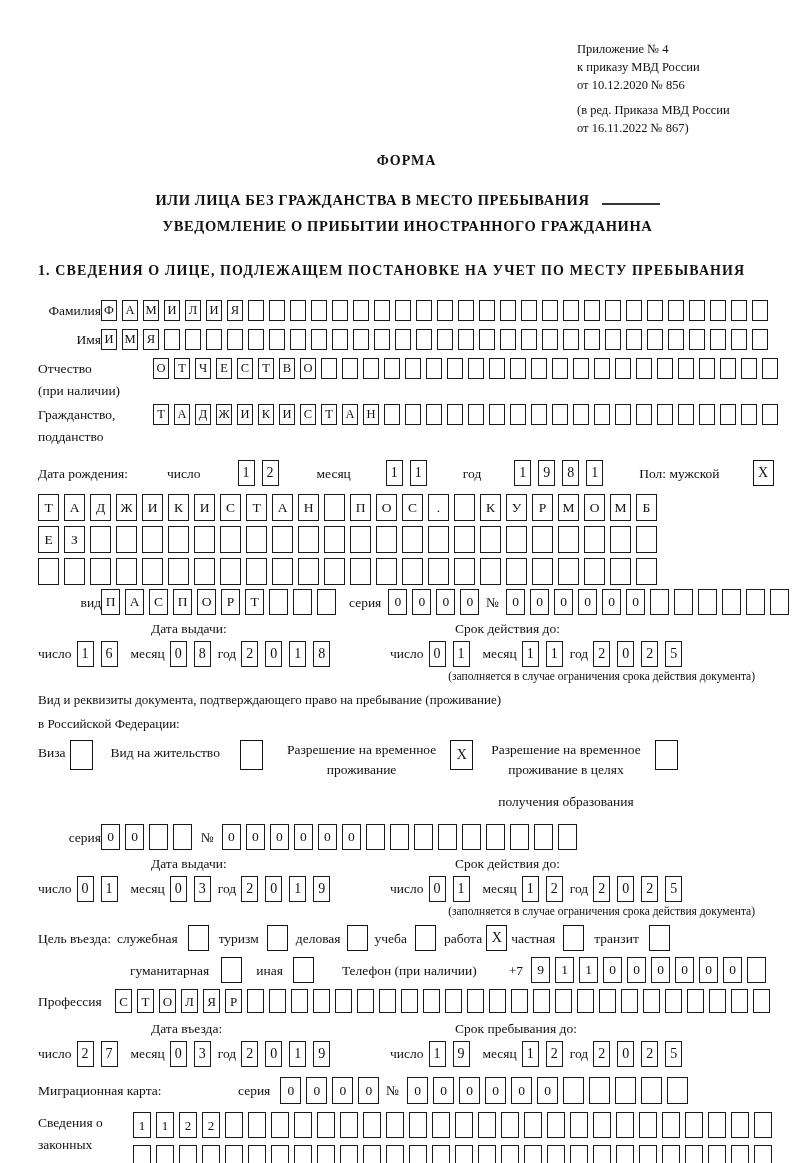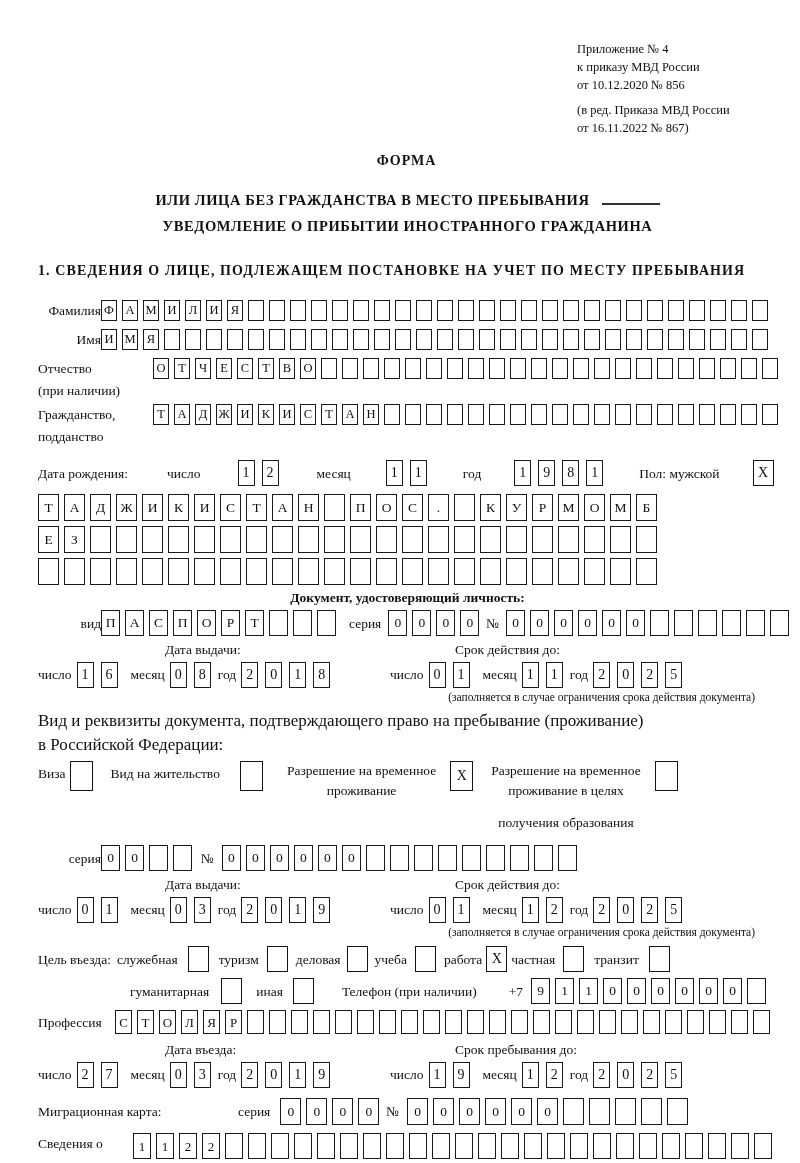--- a/index.html
+++ b/index.html
@@ -26,29 +26,29 @@
   .cells-23 .cell{width:18px;height:26px;margin-right:5px;font-size:13px;}
   .cells-24 .cell{width:19px;height:26px;margin-right:5px;font-size:13.5px;}
   .cells-26 .cell{width:21px;height:27px;margin-right:5px;font-size:13.5px;}
   .cells-date .cell{width:17px;height:26px;margin-right:7px;font-size:14px;}
 
   .checkbox{box-sizing:border-box;display:inline-flex;align-items:center;justify-content:center;
         width:21px;height:26px;border:1.8px solid #141414;font-size:14px;flex-shrink:0;}
   .checkbox.tall{width:23px;height:30px;}
 
   .dhdr{position:relative;height:20px;font-size:13.5px;}
-  .dh-left{position:absolute;left:127px;}
+  .dh-left{position:absolute;left:113px;}
   .dh-right{position:absolute;left:417px;}
   .daterow{position:relative;height:28px;}
   .dgroup{display:flex;align-items:center;position:absolute;top:0;left:0;}
   .dgroup .lbl{line-height:26px;margin-right:5px;}
   .dg-right{left:352px;}
   .note{font-size:11.5px;text-align:right;margin-right:22px;line-height:15px;}
   .center-bold{text-align:center;font-weight:bold;font-size:13.5px;}
-  .para{font-size:17px;line-height:24px;}
+  .para{font-size:13px;line-height:24px;}
   .opt-label{font-size:13.5px;line-height:26px;}
   .opt-2line,.opt-3line{font-size:13.5px;line-height:20px;text-align:center;}
   .rows-col{display:flex;flex-direction:column;}
 </style>
 </head>
 <body>
 
 <div class="page">
 
   <div class="annex">
@@ -325,21 +325,20 @@
           <span class="cell"></span>
           <span class="cell"></span>
           <span class="cell"></span>
           <span class="cell"></span>
           <span class="cell"></span>
           <span class="cell"></span>
         </span>
     </span>
   </div>
 
-  <div class="center-bold" style="margin-top:5px;">Документ, удостоверяющий личность:</div>
 
   <div class="frow" style="margin-top:4px;align-items:center;">
     <span class="lbl w63">вид</span>
     <span class="cells cells-24">
         <span class="cell">П</span>
         <span class="cell">А</span>
         <span class="cell">С</span>
         <span class="cell">П</span>
         <span class="cell">О</span>
         <span class="cell">Р</span>

